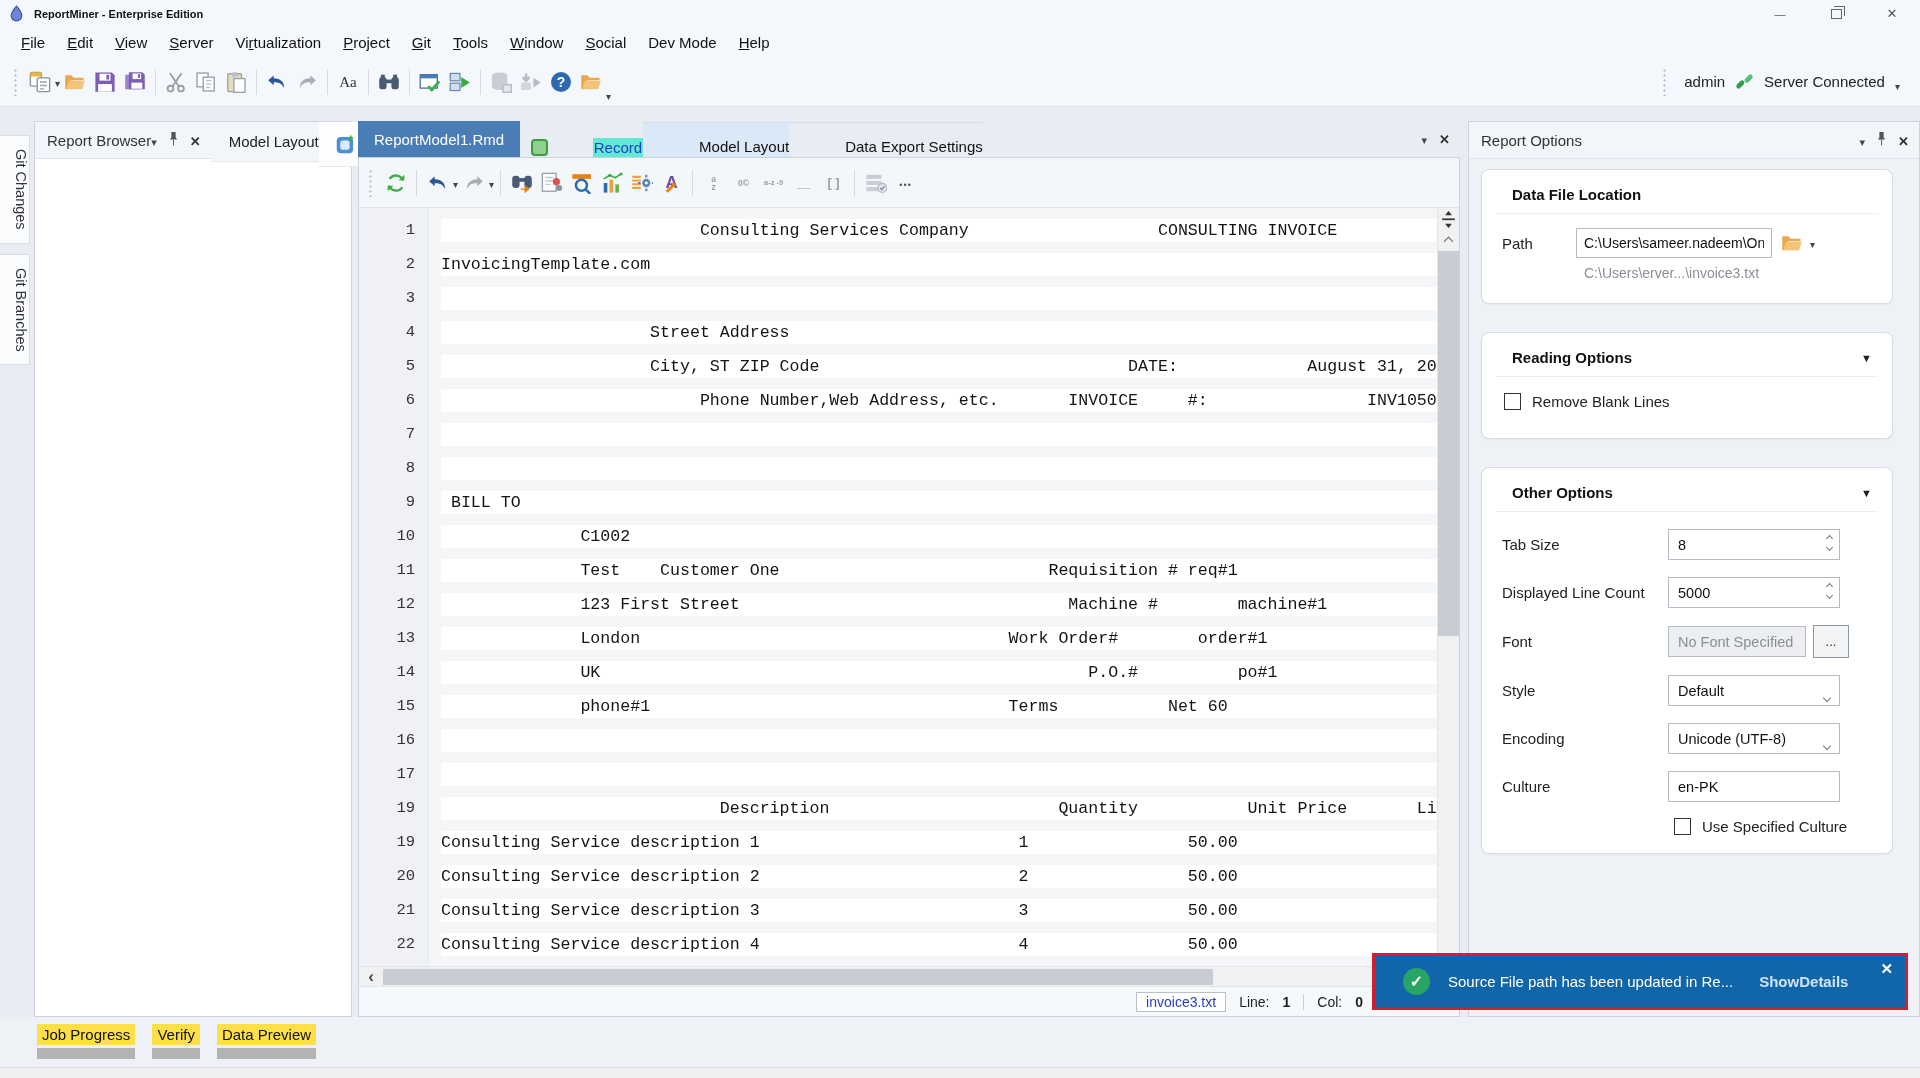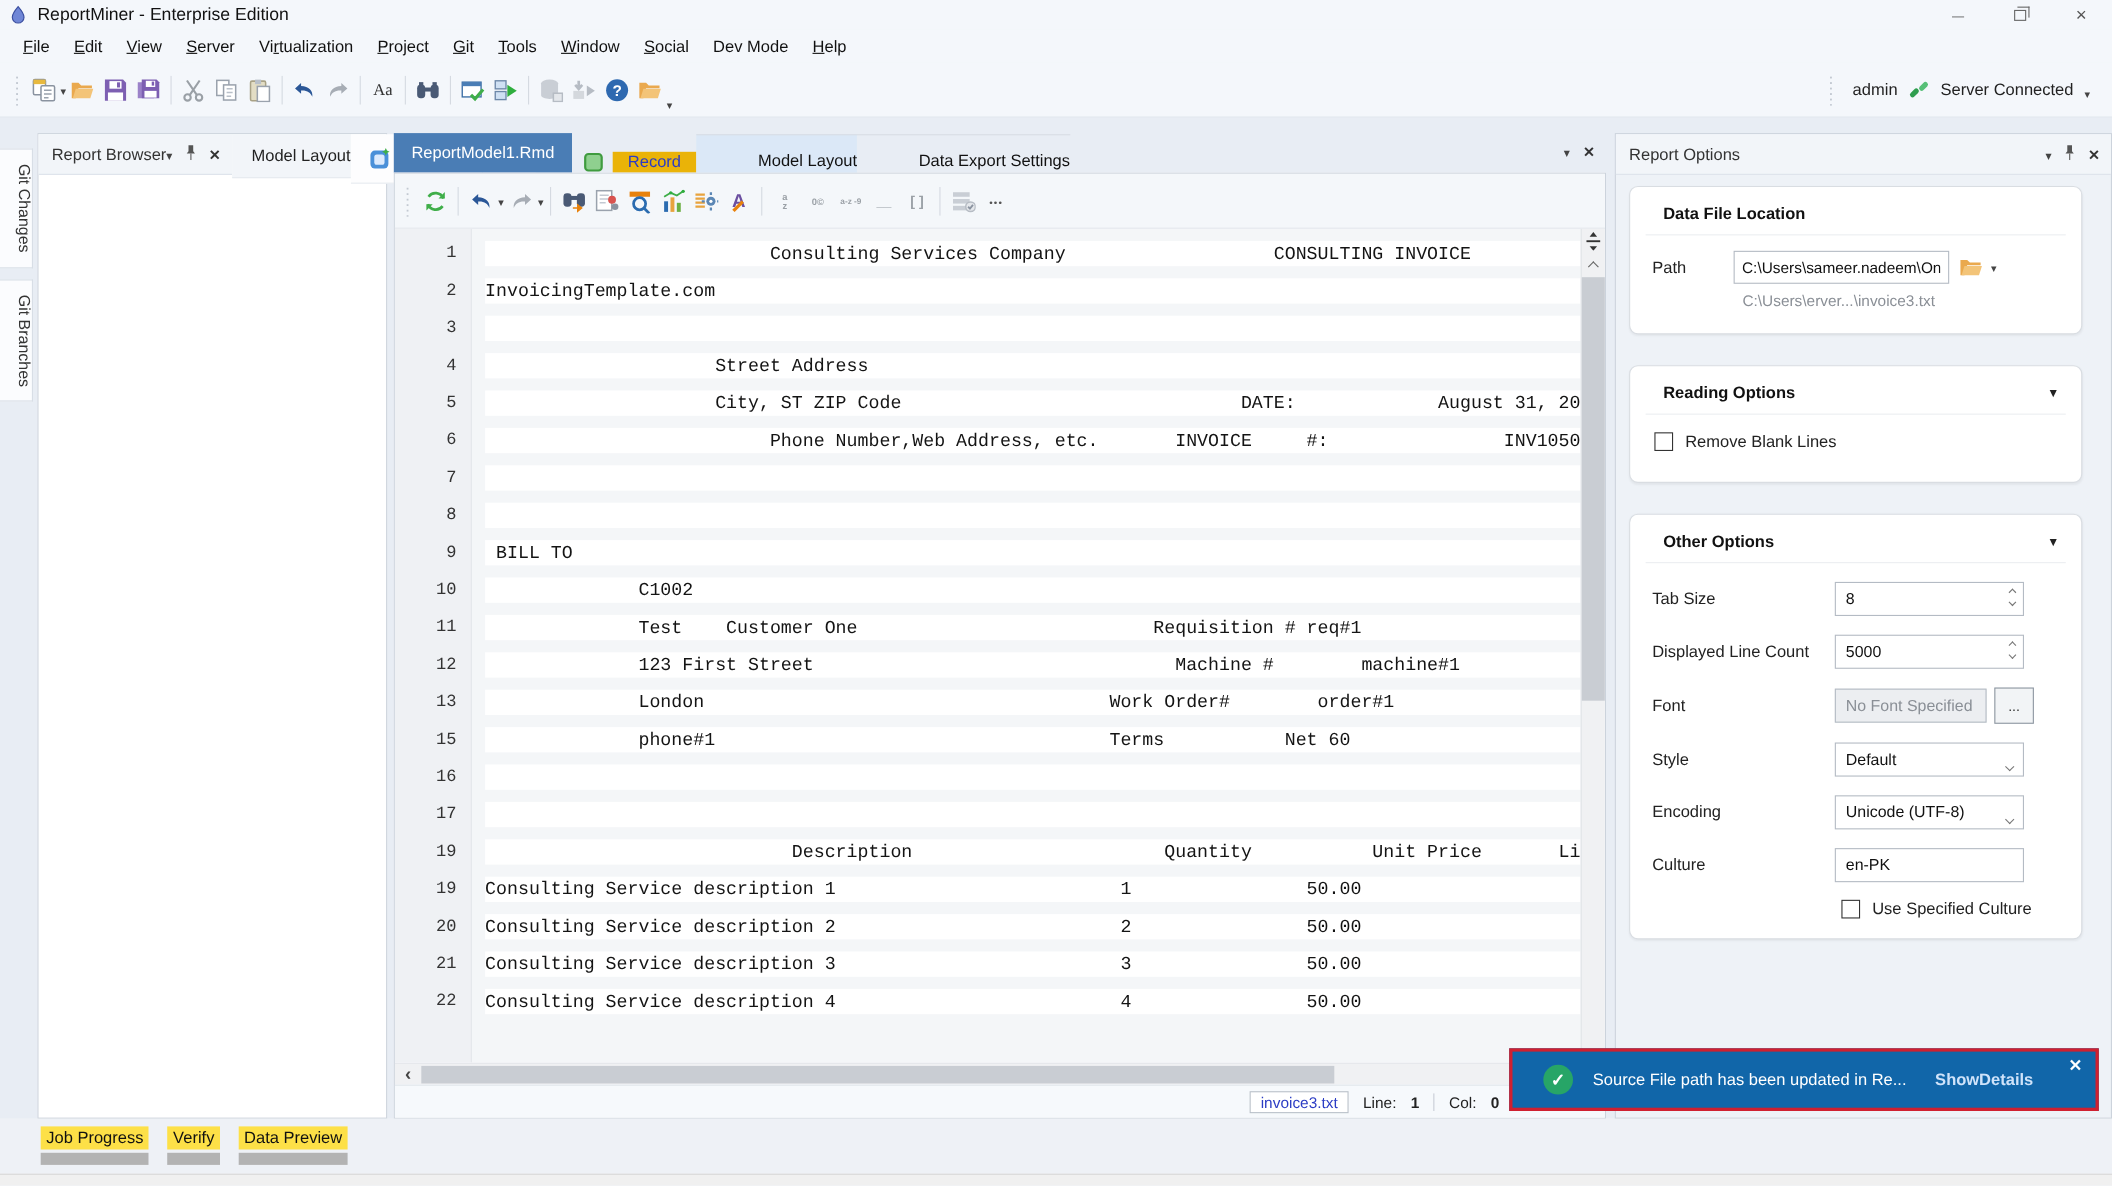--- a/index.html
+++ b/index.html
@@ -2,21 +2,21 @@
 <html><head>
 <meta charset="utf-8">
 <style>
   * { margin:0; padding:0; box-sizing:border-box; }
   html,body { width:1920px; height:1078px; font-family:"Liberation Sans", sans-serif; }
   .app { position:relative; width:1920px; height:1078px; background:#f2f5f9; overflow:hidden; color:#1a1a1a; }
 
   
   .titlebar { position:absolute; top:0; left:0; right:0; height:27px; background:#f4f7fb; display:flex; align-items:center; padding-left:8px; }
   .titlebar .app-icon { width:17px; height:17px; margin-right:9px; }
-  .titlebar .title { font-size:16px; color:#111; }
+  .titlebar .title { font-size:11px; color:#111;font-weight:bold; }
   .win-controls { position:absolute; right:0; top:0; height:27px; display:flex; }
   .win-btn { width:56px; height:27px; display:flex; align-items:center; justify-content:center; color:#555; font-size:13px; }
   .g-min::before { content:"—"; font-size:11px; }
   .g-restore { width:11px; height:10px; border:1.3px solid #666; position:relative; background:#f4f7fb; }
   .g-restore::before { content:""; position:absolute; left:2px; top:-4px; width:10px; height:9px; border:1.3px solid #666; border-bottom:none; border-left:none; }
   .g-close-win::before { content:"✕"; font-size:13px; }
 
   
   .menubar { position:absolute; top:27px; left:0; right:0; height:30px; background:#f4f7fb; display:flex; align-items:center; padding-left:10px; }
   .menu-item { padding:4px 11px; font-size:15px; color:#111; cursor:default; }
@@ -50,21 +50,21 @@
   .g-caret::before { content:"▾"; font-size:11px; color:#444; }
   .g-close::before { content:"✕"; font-size:13px; color:#333; font-weight:bold; }
   .pin-icon svg { width:11px; height:15px; }
   .lp-section { height:40px; background:#f2f5f9; border-bottom:1px solid #e6eaef; display:flex; align-items:center; padding-left:18px; font-size:15px; color:#222; flex:none; }
   .lp-tools { height:45px; border-bottom:1px solid #e6eaef; display:flex; align-items:center; gap:4px; padding-left:12px; flex:none; background:#fdfdfe; }
   .lp-tools .tbtn svg { width:21px; height:21px; }
   .g-del::before { content:"✕"; font-size:19px; color:#aab0b8; font-weight:bold; }
   .lp-tree { flex:1; padding-top:12px; }
   .record-row { display:flex; align-items:center; gap:9px; padding-left:44px; height:26px; }
   .record-icon { width:17px; height:17px; border-radius:4px; background:#8fd08f; border:2px solid #3f9b3f; }
-  .record-label { font-size:15px; color:#2b3cc4; background:#eab308; padding:1px 14px; }
+  .record-label { font-size:15px; color:#2b3cc4; background:#5eead4; padding:1px 1px;margin-left:36px; }
   .lp-bottom-row { height:48px; border-top:1px solid #d7dde4; display:flex; align-items:center; padding-left:56px; font-size:15px; color:#111; flex:none; }
   .lp-bottom-row.selected { background:#dbe8f7; }
   .lp-bottom-pad { height:34px; border-top:1px solid #d7dde4; flex:none; }
 
   
   .center { flex:1; margin:0 6px; display:flex; flex-direction:column; }
   .tabbar { height:36px; display:flex; flex:none; }
   .tab-active { min-width:162px; background:#4a7db5; color:#fff; font-size:15px; display:flex; align-items:center; padding:0 16px; }
   .tabbar-icons { margin-left:auto; display:flex; align-items:center; gap:12px; padding-right:10px; }
   .center-body { flex:1; background:#fdfdfe; border:1px solid #ccd3dc; display:flex; flex-direction:column; min-height:0; }
@@ -546,20 +546,24 @@
             </div>
               <div class="doc-line">
               <span class="ln">12</span>
               <span class="txt">              123 First Street                                 Machine #        machine#1</span>
             </div>
               <div class="doc-line">
               <span class="ln">13</span>
               <span class="txt">              London                                     Work Order#        order#1</span>
             </div>
               <div class="doc-line">
+              <span class="ln">14</span>
+              <span class="txt">              UK                                                 P.O.#          po#1</span>
+            </div>
+              <div class="doc-line">
               <span class="ln">15</span>
               <span class="txt">              phone#1                                    Terms           Net 60</span>
             </div>
               <div class="doc-line">
               <span class="ln">16</span>
               <span class="txt"></span>
             </div>
               <div class="doc-line">
               <span class="ln">17</span>
               <span class="txt"></span>

